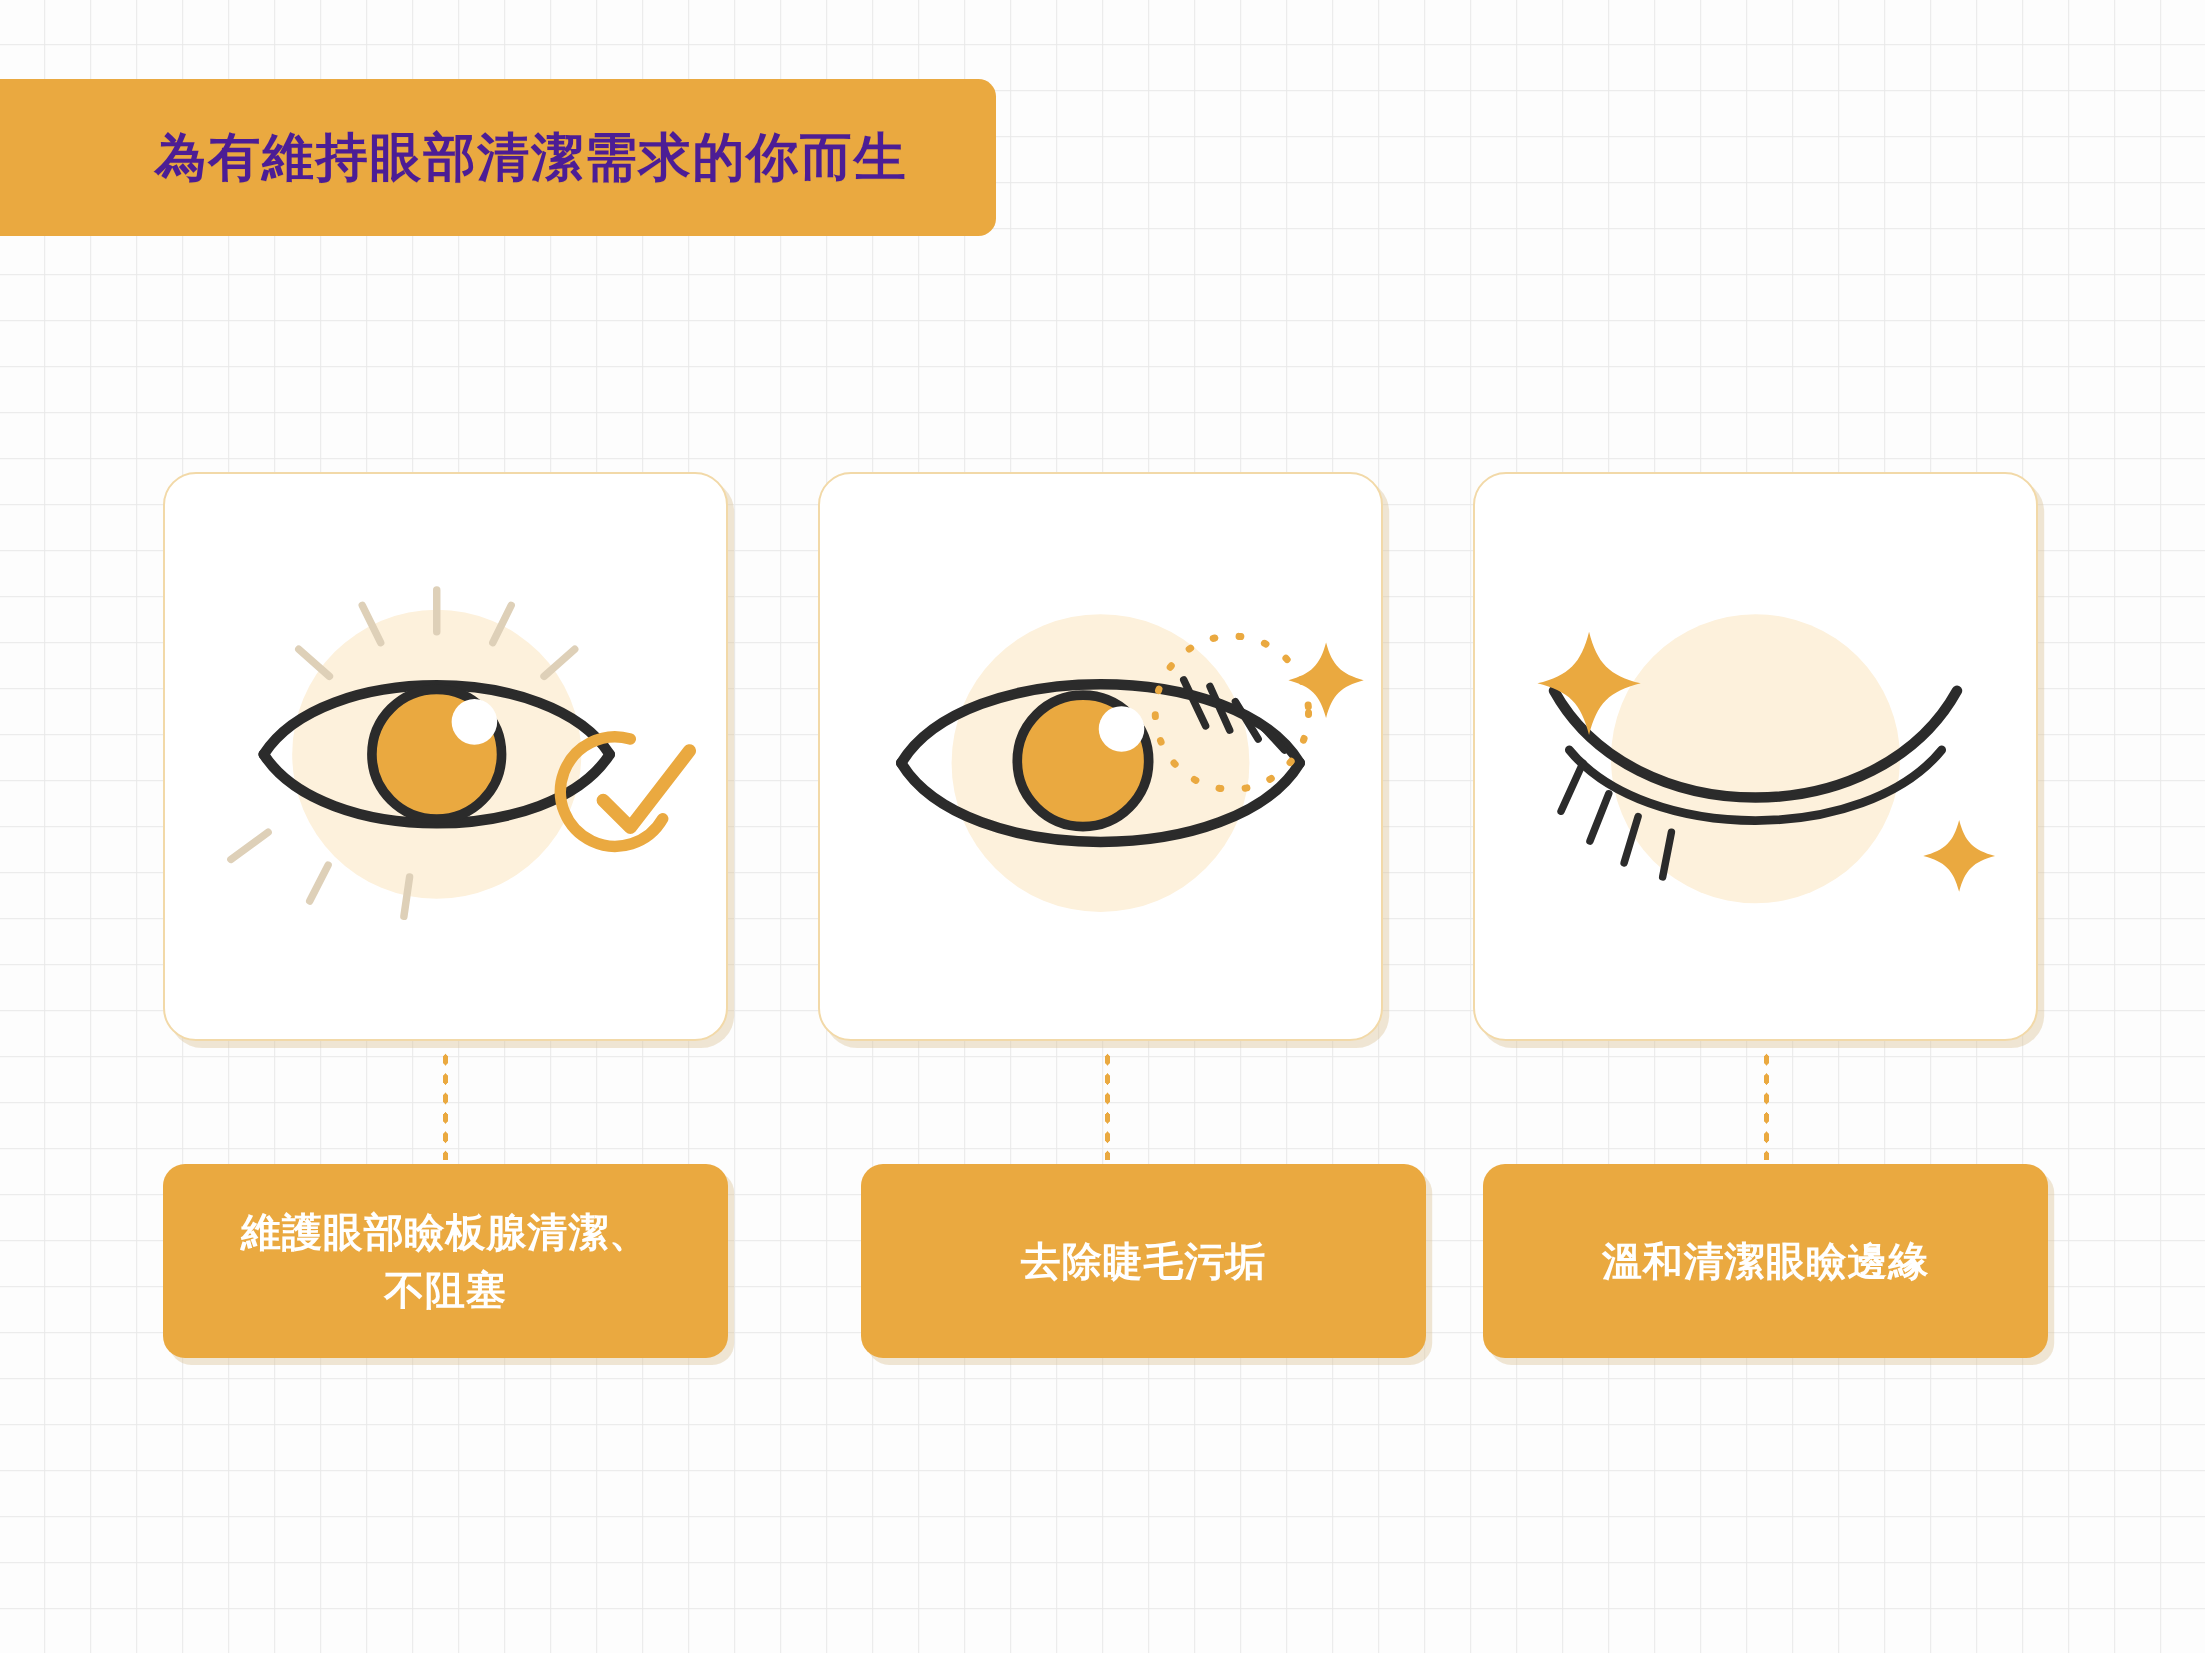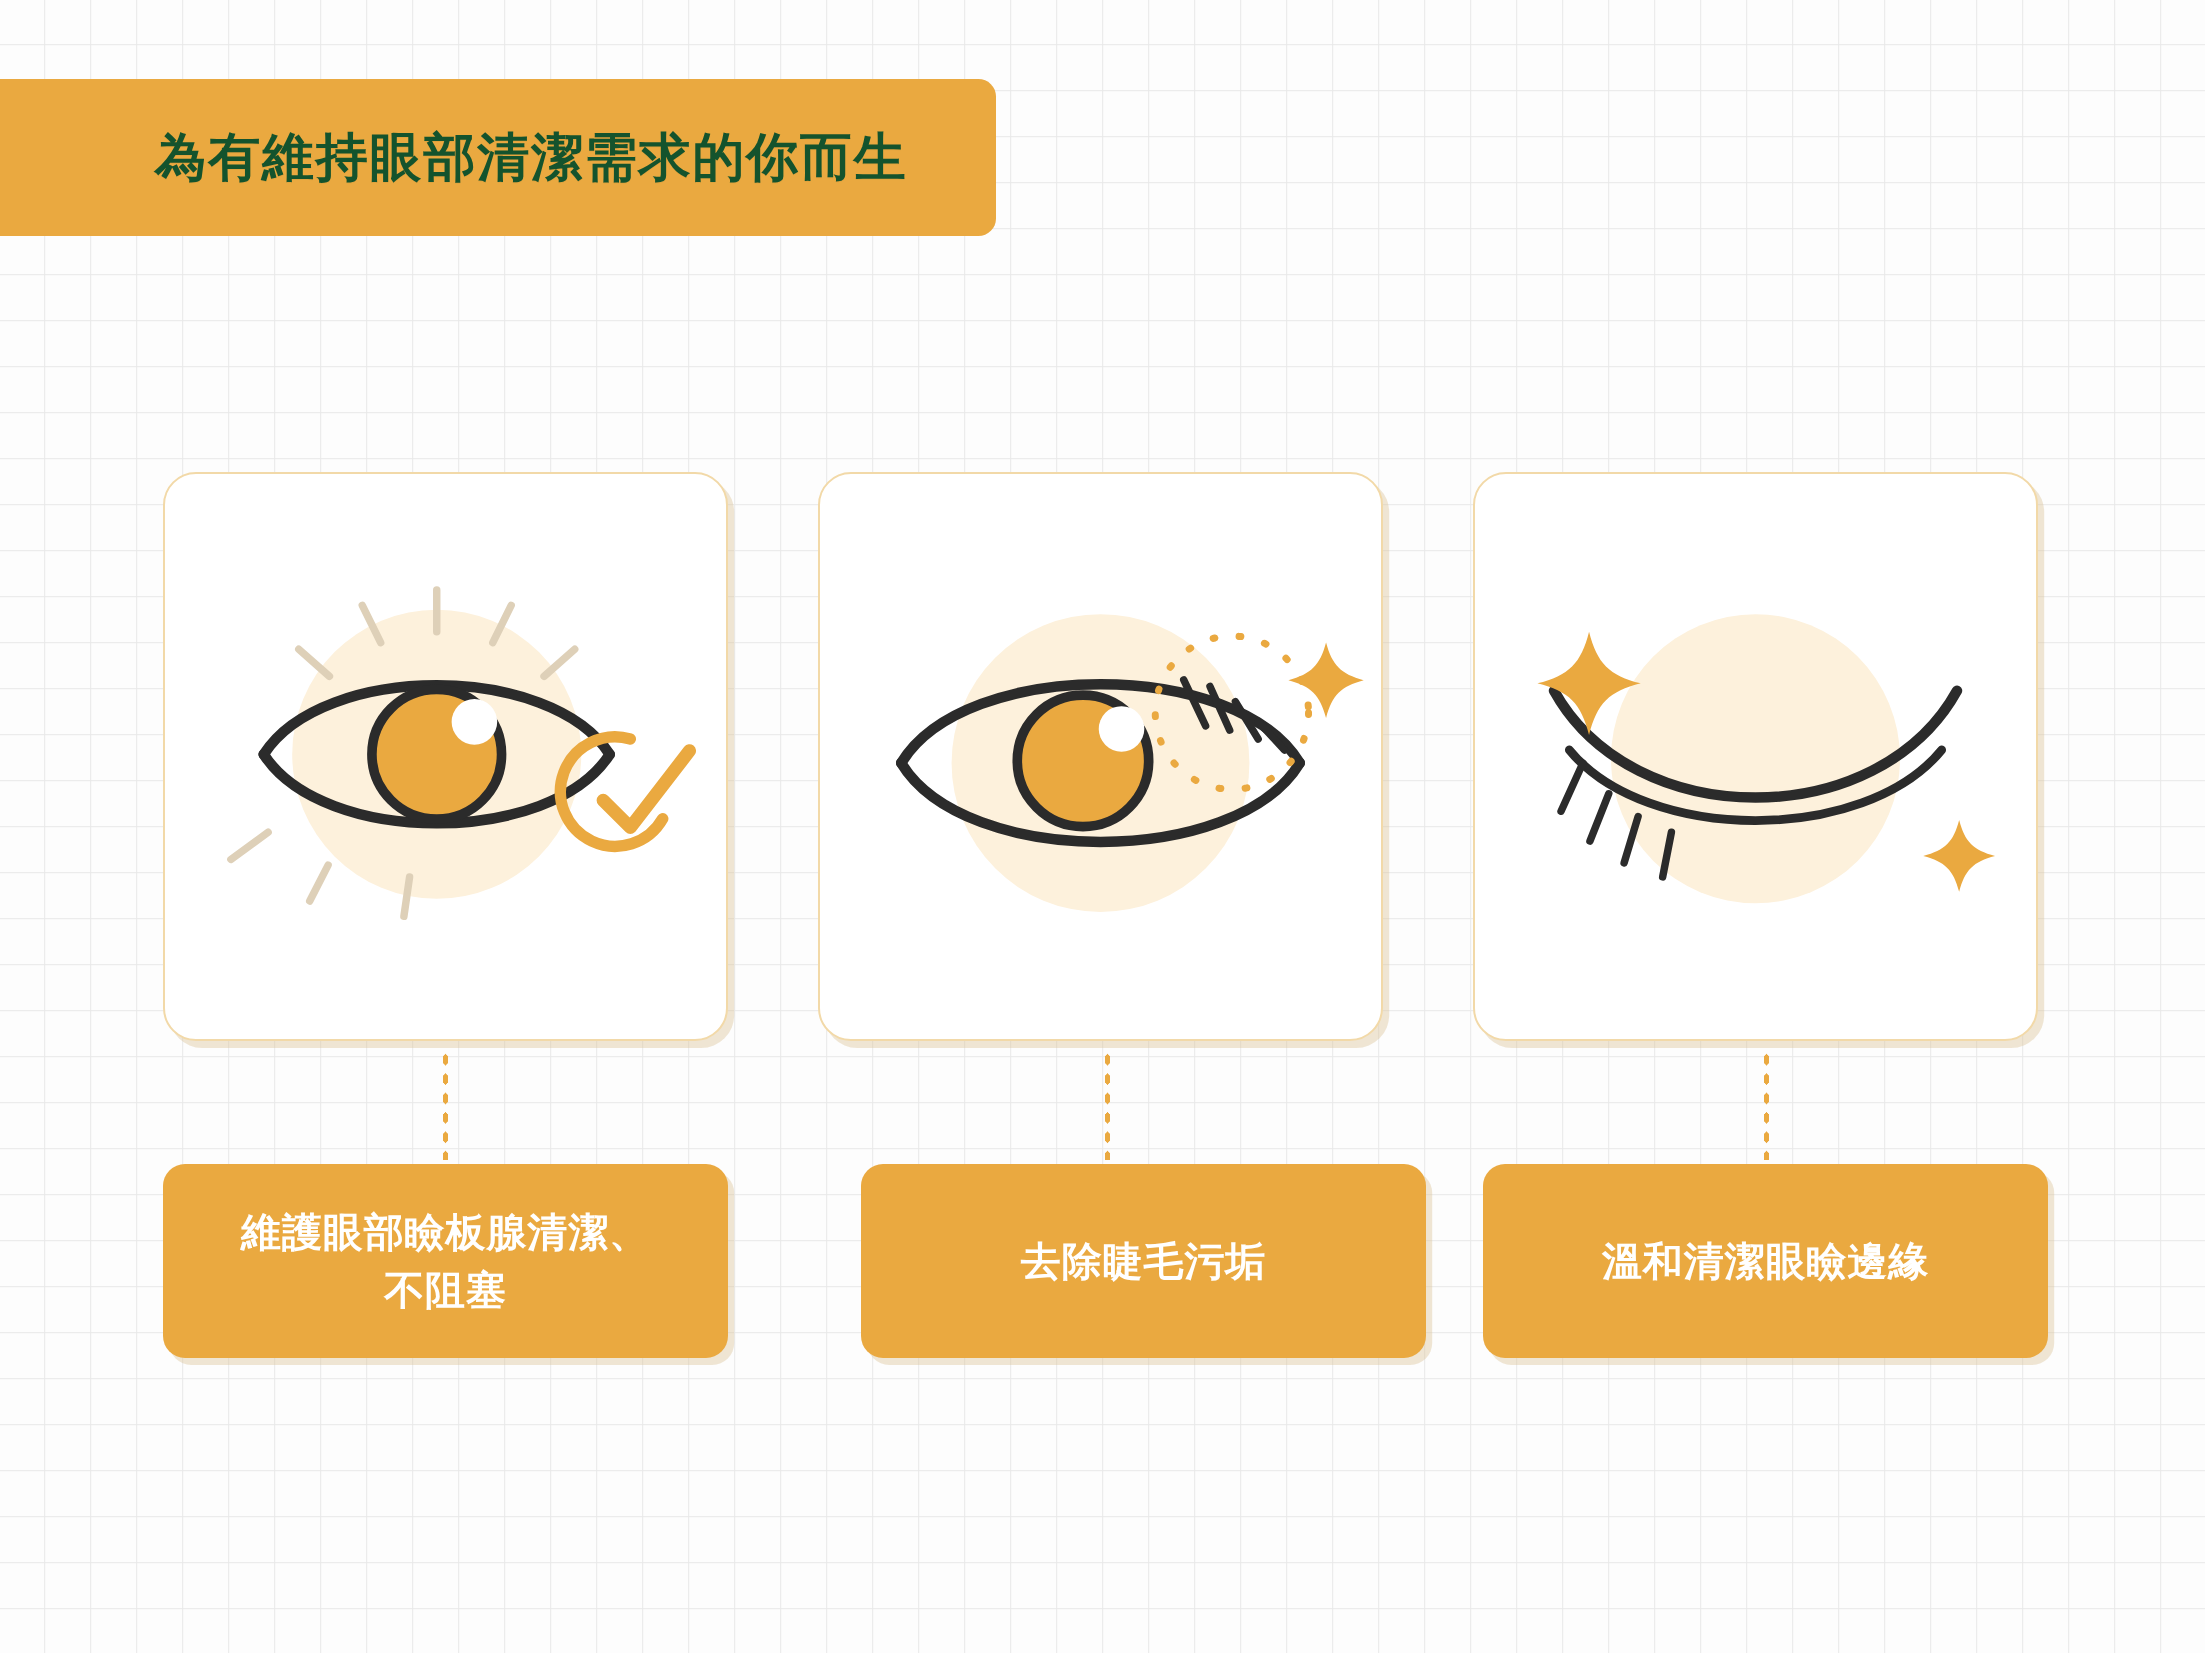--- a/index.html
+++ b/index.html
@@ -33,21 +33,21 @@
     top: 79px;
     width: 1014px;
     height: 157px;
     background: #eaa940;
     border-radius: 0 17.6px 17.6px 0;
     box-sizing: border-box;
     display: flex;
     align-items: center;
   }
   .header-title {
-    color: #14532d;
+    color: #4c1d95;
     font-size: 52px;
     font-weight: bold;
     letter-spacing: 1.8px;
     margin-left: 172px;
     white-space: nowrap;
     text-shadow: 0 0.9px 0 rgba(0,0,0,0.04);
   }
 
   
   .card {

